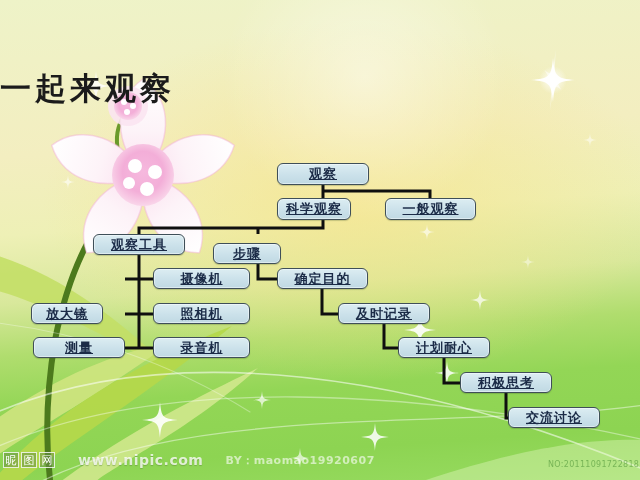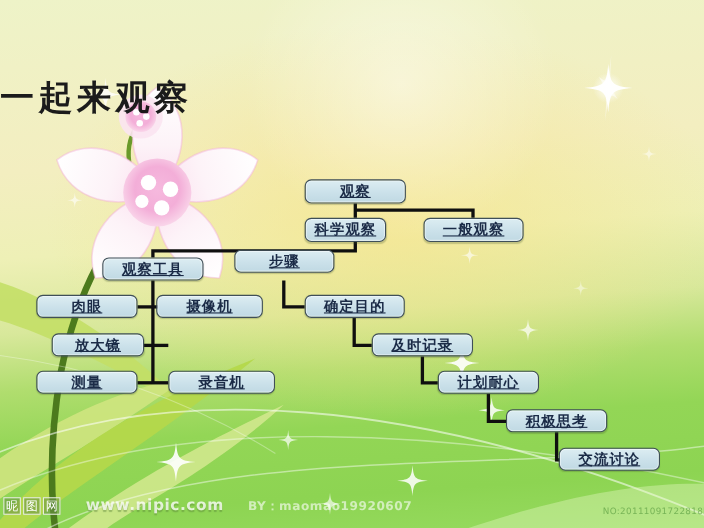--- a/index.html
+++ b/index.html
@@ -148,25 +148,25 @@
       <path d="M384,324 L384,348 L398,348"></path>
       <path d="M444,358 L444,383 L460,383"></path>
       <path d="M506,393 L506,418 L520,418"></path>
     </g>
   </svg>
 
   <div class="node" style="left:277px;top:163px;width:92px;height:22px">观察</div>
   <div class="node" style="left:277px;top:198px;width:74px;height:22px">科学观察</div>
   <div class="node" style="left:385px;top:198px;width:91px;height:22px">一般观察</div>
   <div class="node" style="left:93px;top:234px;width:92px;height:21px">观察工具</div>
-  <div class="node" style="left:213px;top:227px;width:91px;height:21px">步骤</div>
-  <div class="node" style="left:33px;top:268px;width:92px;height:21px">肉眼</div>
-  <div class="node" style="left:142px;top:268px;width:97px;height:21px">摄像机</div>
+  <div class="node" style="left:213px;top:243px;width:68px;height:21px">步骤</div>
+  <div class="node" style="left:153px;top:268px;width:97px;height:21px">摄像机</div>
   <div class="node" style="left:277px;top:268px;width:91px;height:21px">确定目的</div>
-  <div class="node" style="left:47px;top:303px;width:84px;height:21px">放大镜</div>
+  <div class="node" style="left:31px;top:303px;width:72px;height:21px">放大镜</div>
+  <div class="node" style="left:153px;top:303px;width:97px;height:21px">照相机</div>
   <div class="node" style="left:338px;top:303px;width:92px;height:21px">及时记录</div>
   <div class="node" style="left:33px;top:337px;width:92px;height:21px">测量</div>
   <div class="node" style="left:153px;top:337px;width:97px;height:21px">录音机</div>
   <div class="node" style="left:398px;top:337px;width:92px;height:21px">计划耐心</div>
   <div class="node" style="left:460px;top:372px;width:92px;height:21px">积极思考</div>
   <div class="node" style="left:508px;top:407px;width:92px;height:21px">交流讨论</div>
 
   <div class="wm">
     <span class="wm-box">昵</span>
     <span class="wm-box">图</span>

